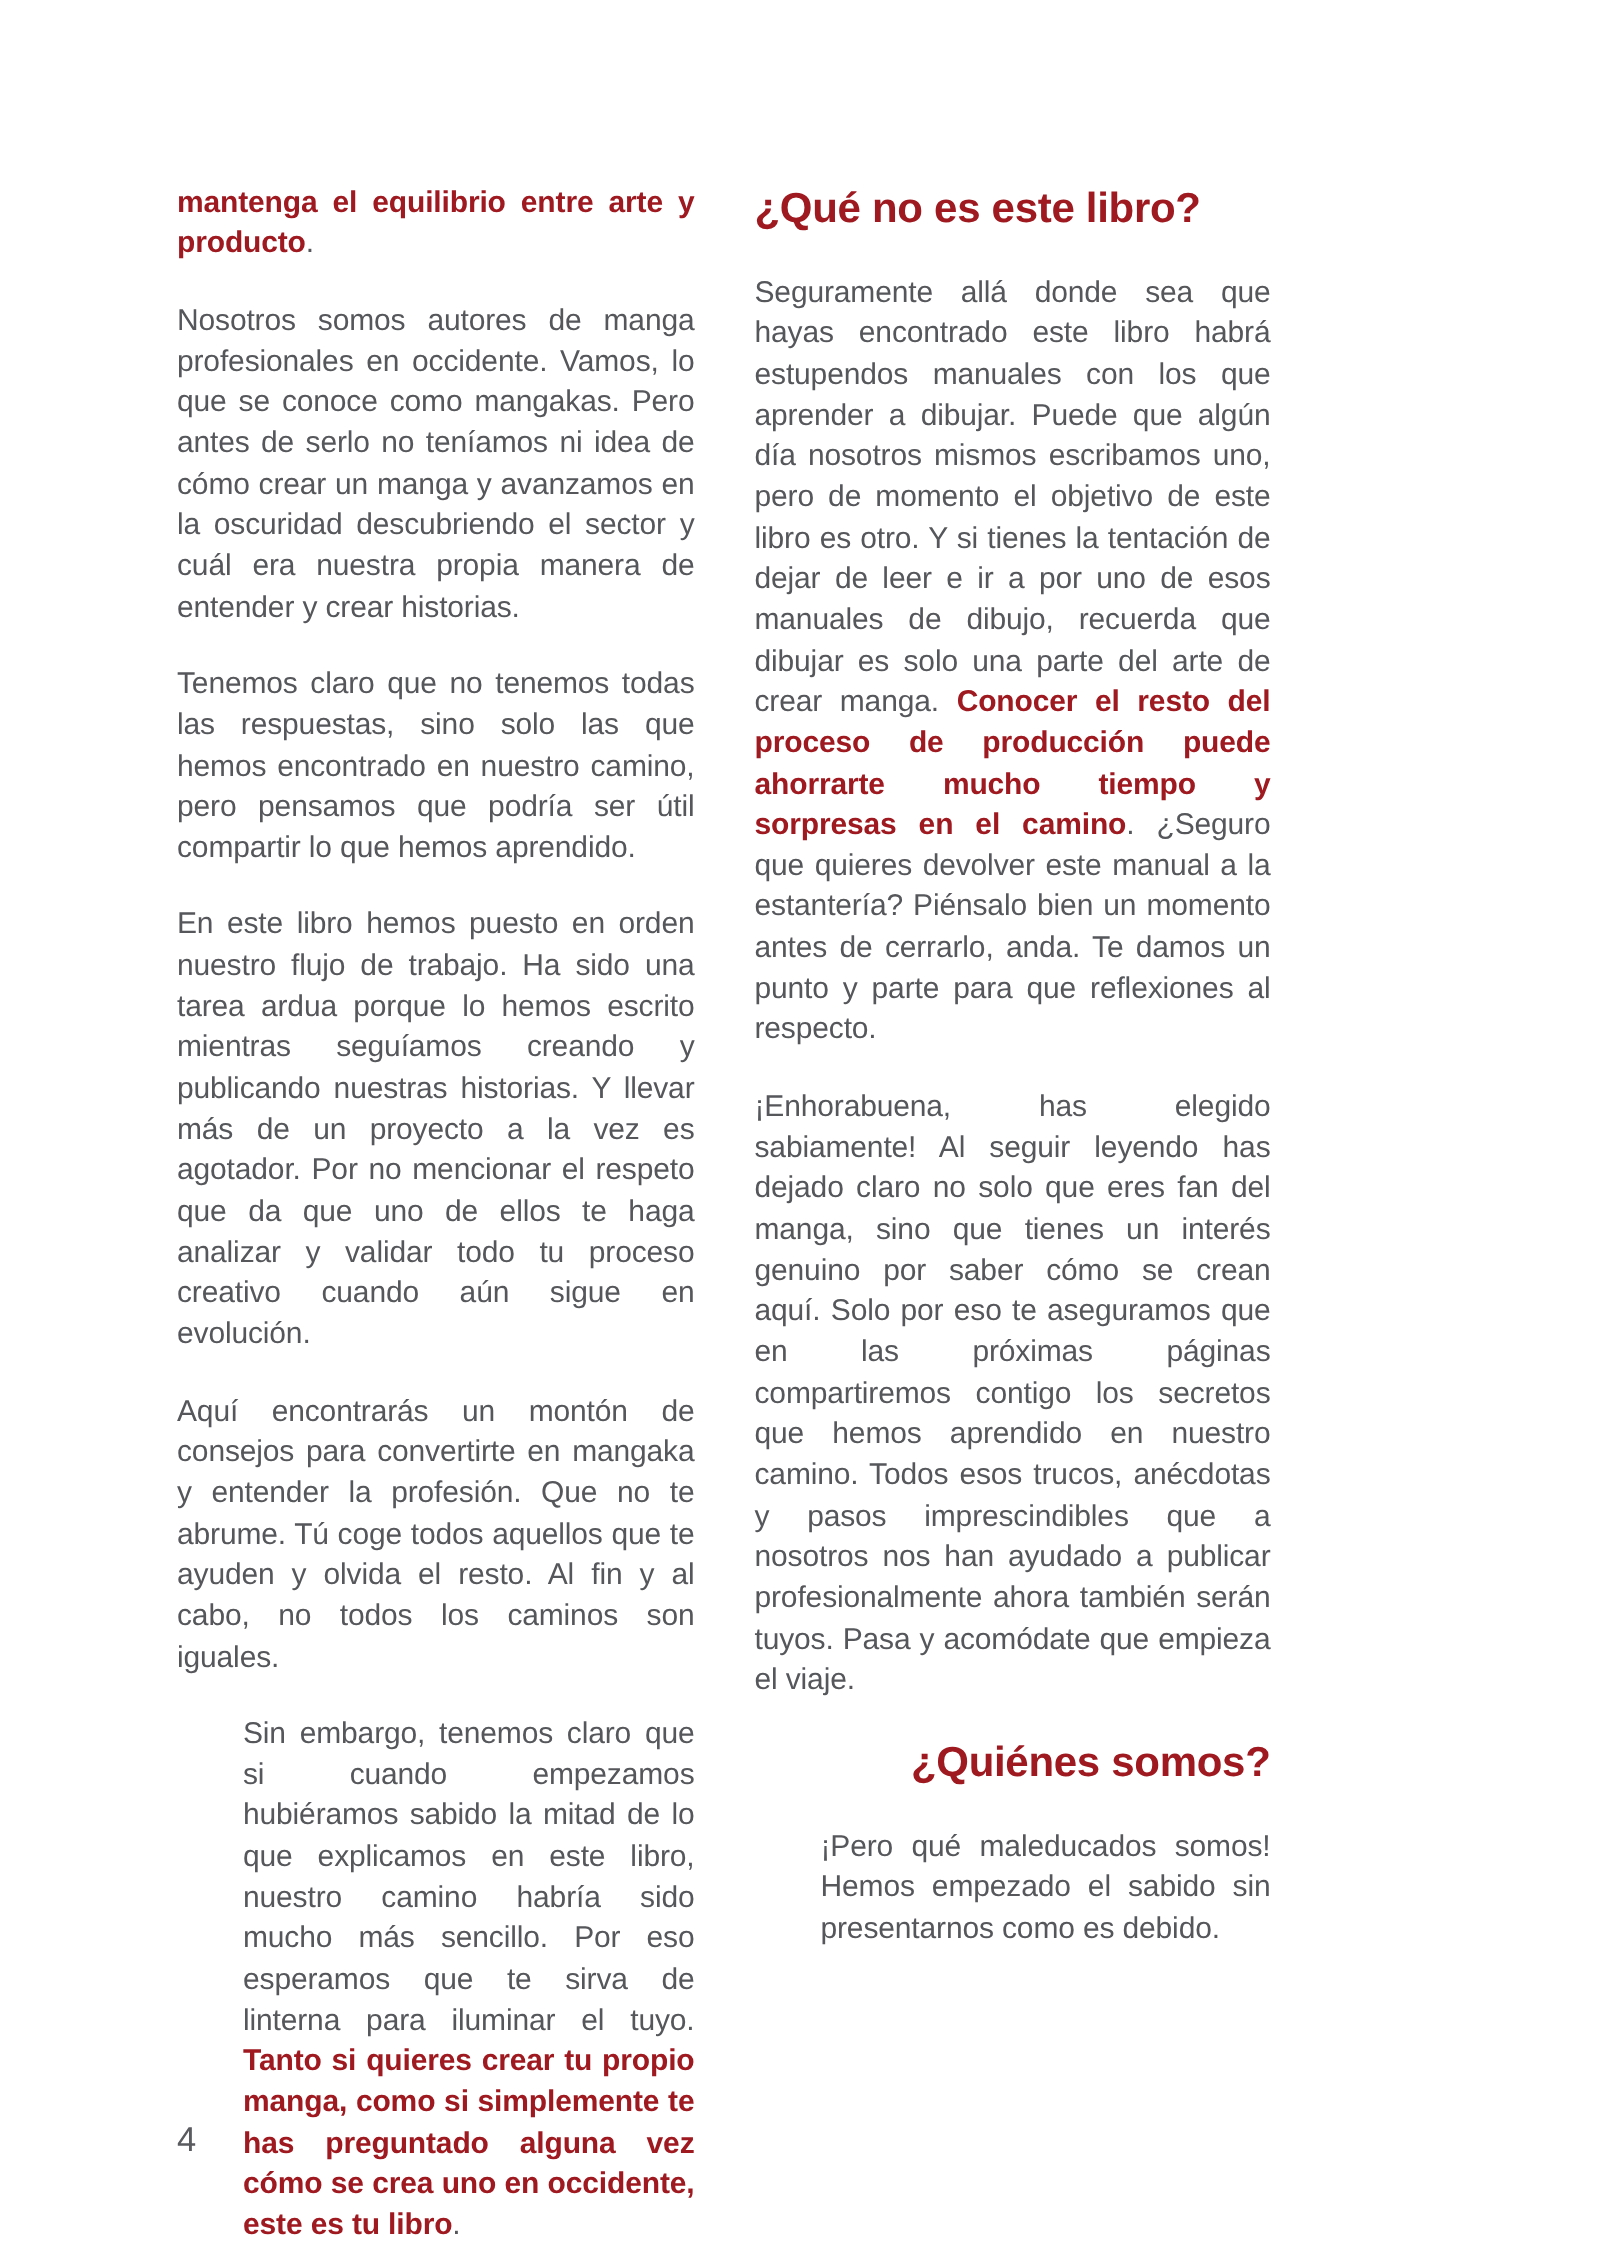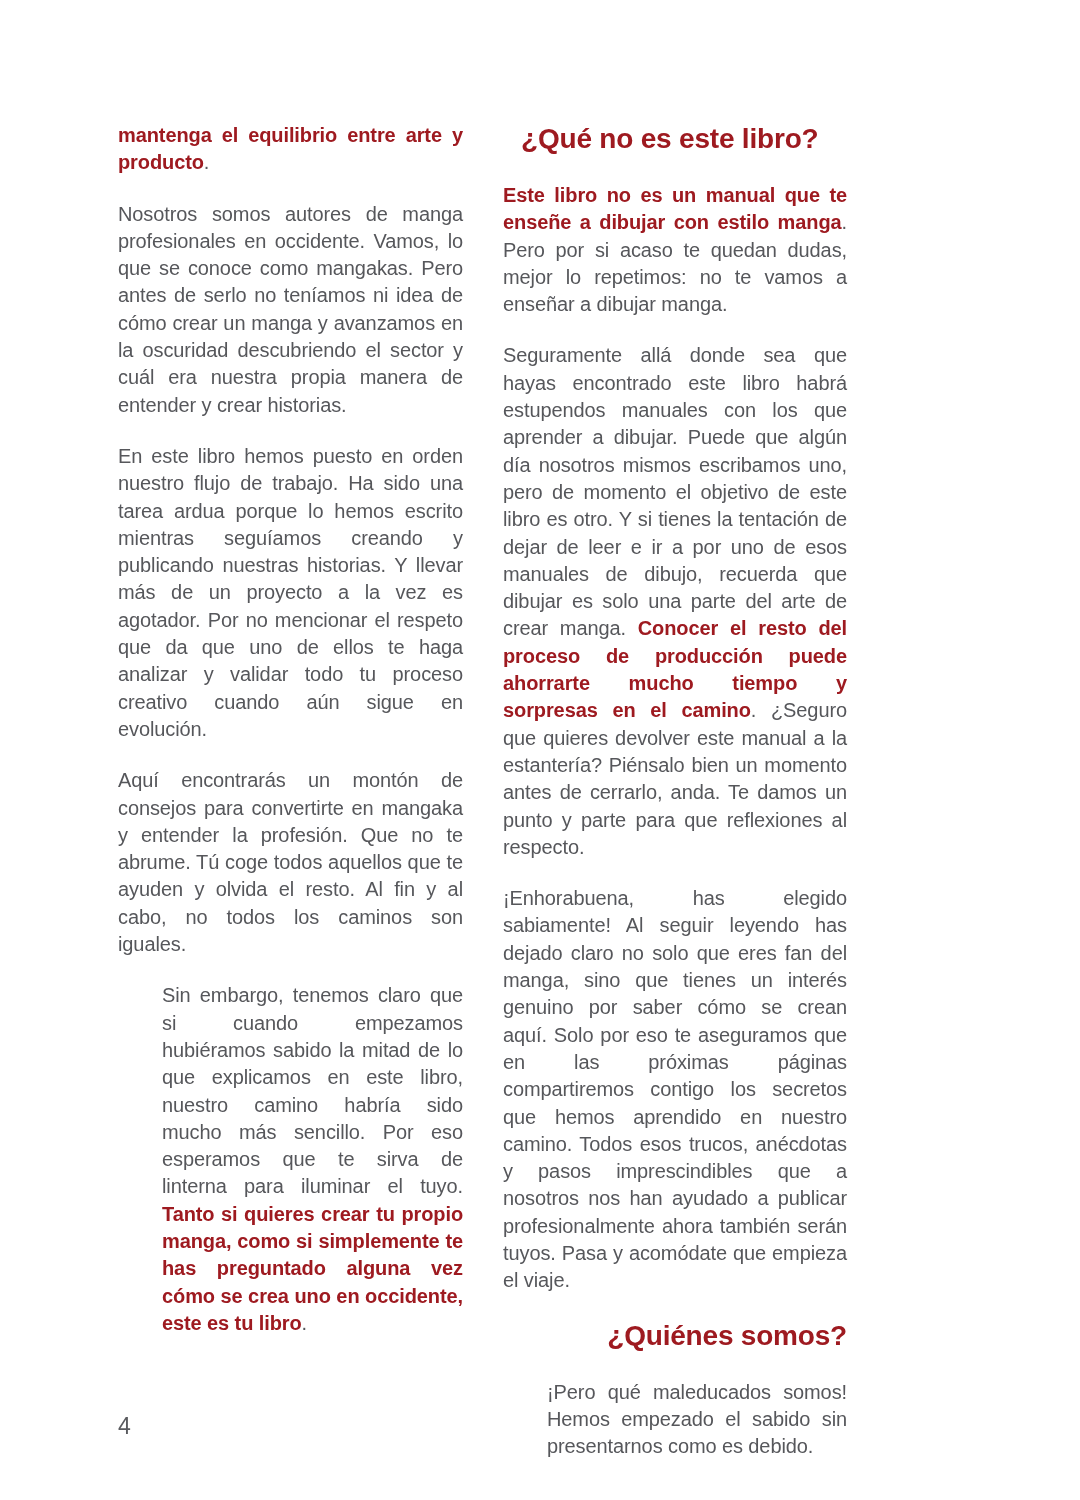--- a/index.html
+++ b/index.html
@@ -39,21 +39,21 @@
   }
   .para:last-child {
     margin-bottom: 0;
     margin-left: 44px;
   }
   .accent-bold {
     color: #9e1a20;
     font-weight: 700;
   }
   .section-heading {
-    margin: 0 0 26px 18px;
+    margin: 0 0 26px 0;
     font-size: 28px;
     line-height: 34px;
     font-weight: 700;
     letter-spacing: -0.2px;
     color: #9e1a20;
     text-align: left;
   }
   .section-heading.later {
     margin-top: 22px;
     text-align: right;
@@ -70,32 +70,32 @@
 </head>
 <body>
 
 <div class="page">
 
   <section class="col col-left">
     <p class="para"><span class="accent-bold">mantenga el equilibrio entre arte y producto</span><span>.</span></p>
 
     <p class="para">Nosotros somos autores de manga profesionales en occidente. Vamos, lo que se conoce como mangakas. Pero antes de serlo no teníamos ni idea de cómo crear un manga y avanzamos en la oscuridad descubriendo el sector y cuál era nuestra propia manera de entender y crear historias.</p>
 
+    <p class="para">Tenemos claro que no tenemos todas las respuestas, sino solo las que hemos encontrado en nuestro camino, pero pensamos que podría ser útil compartir lo que hemos aprendido.</p>
 
     <p class="para">En este libro hemos puesto en orden nuestro flujo de trabajo. Ha sido una tarea ardua porque lo hemos escrito mientras seguíamos creando y publicando nuestras historias. Y llevar más de un proyecto a la vez es agotador. Por no mencionar el respeto que da que uno de ellos te haga analizar y validar todo tu proceso creativo cuando aún sigue en evolución.</p>
 
     <p class="para">Aquí encontrarás un montón de consejos para convertirte en mangaka y entender la profesión. Que no te abrume. Tú coge todos aquellos que te ayuden y olvida el resto. Al fin y al cabo, no todos los caminos son iguales.</p>
 
     <p class="para"><span>Sin embargo, tenemos claro que si cuando empezamos hubiéramos sabido la mitad de lo que explicamos en este libro, nuestro camino habría sido mucho más sencillo. Por eso esperamos que te sirva de linterna para iluminar el tuyo. </span><span class="accent-bold">Tanto si quieres crear tu propio manga, como si simplemente te has preguntado alguna vez cómo se crea uno en occidente, este es tu libro</span><span>.</span></p>
   </section>
 
   <section class="col col-right">
     <h2 class="section-heading">¿Qué no es este libro?</h2>
 
-    <p class="para"><span class="accent-bold">Este libro no es un manual que te enseñe a dibujar con estilo manga</span><span>. Pero por si acaso te quedan dudas, mejor lo repetimos: no te vamos a enseñar a dibujar manga.</span></p>
 
     <p class="para"><span>Seguramente allá donde sea que hayas encontrado este libro habrá estupendos manuales con los que aprender a dibujar. Puede que algún día nosotros mismos escribamos uno, pero de momento el objetivo de este libro es otro. Y si tienes la tentación de dejar de leer e ir a por uno de esos manuales de dibujo, recuerda que dibujar es solo una parte del arte de crear manga. </span><span class="accent-bold">Conocer el resto del proceso de producción puede ahorrarte mucho tiempo y sorpresas en el camino</span><span>. ¿Seguro que quieres devolver este manual a la estantería? Piénsalo bien un momento antes de cerrarlo, anda. Te damos un punto y parte para que reflexiones al respecto.</span></p>
 
     <p class="para">¡Enhorabuena, has elegido sabiamente! Al seguir leyendo has dejado claro no solo que eres fan del manga, sino que tienes un interés genuino por saber cómo se crean aquí. Solo por eso te aseguramos que en las próximas páginas compartiremos contigo los secretos que hemos aprendido en nuestro camino. Todos esos trucos, anécdotas y pasos imprescindibles que a nosotros nos han ayudado a publicar profesionalmente ahora también serán tuyos. Pasa y acomódate que empieza el viaje.</p>
 
     <h2 class="section-heading later">¿Quiénes somos?</h2>
 
     <p class="para">¡Pero qué maleducados somos! Hemos empezado el sabido sin presentarnos como es debido.</p>
   </section>
 

